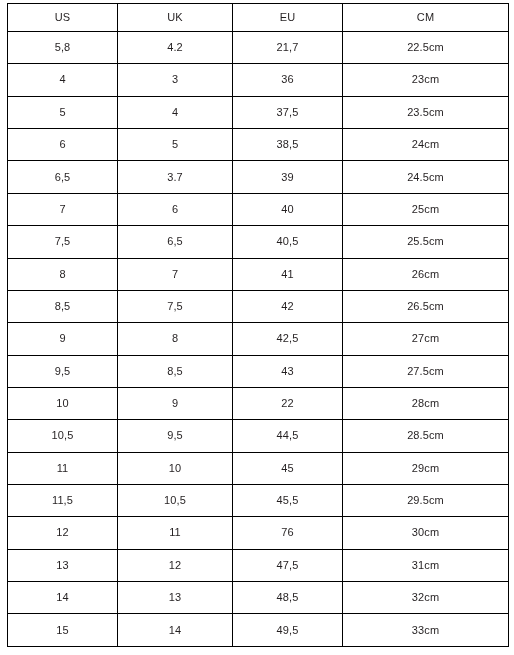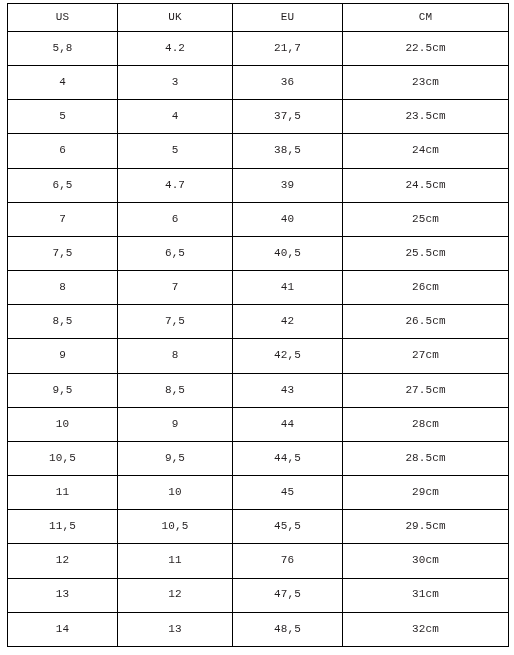--- a/index.html
+++ b/index.html
@@ -15,21 +15,20 @@
     color: #231f20;
     overflow: hidden;
   }
 
   #size-chart-wrapper {
     position: absolute;
     left: 7px;
     top: 3px;
     width: 501px;
     height: 644px;
-    font-family: Liberation Mono, monospace;
   }
 
   table.size-table {
     border-collapse: collapse;
     table-layout: fixed;
     width: 501px;
     height: 644px;
   }
 
   table.size-table col.col-us { width: 110px; }
@@ -94,21 +93,21 @@
           <td>23.5cm</td>
         </tr>
         <tr>
           <td>6</td>
           <td>5</td>
           <td>38,5</td>
           <td>24cm</td>
         </tr>
         <tr>
           <td>6,5</td>
-          <td>4.7</td>
+          <td>3.7</td>
           <td>39</td>
           <td>24.5cm</td>
         </tr>
         <tr>
           <td>7</td>
           <td>6</td>
           <td>40</td>
           <td>25cm</td>
         </tr>
         <tr>
@@ -137,21 +136,21 @@
         </tr>
         <tr>
           <td>9,5</td>
           <td>8,5</td>
           <td>43</td>
           <td>27.5cm</td>
         </tr>
         <tr>
           <td>10</td>
           <td>9</td>
-          <td>44</td>
+          <td>22</td>
           <td>28cm</td>
         </tr>
         <tr>
           <td>10,5</td>
           <td>9,5</td>
           <td>44,5</td>
           <td>28.5cm</td>
         </tr>
         <tr>
           <td>11</td>
@@ -176,15 +175,21 @@
           <td>12</td>
           <td>47,5</td>
           <td>31cm</td>
         </tr>
         <tr>
           <td>14</td>
           <td>13</td>
           <td>48,5</td>
           <td>32cm</td>
         </tr>
+        <tr>
+          <td>15</td>
+          <td>14</td>
+          <td>49,5</td>
+          <td>33cm</td>
+        </tr>
       </tbody>
   </table>
 </div>
 
 </body></html>

